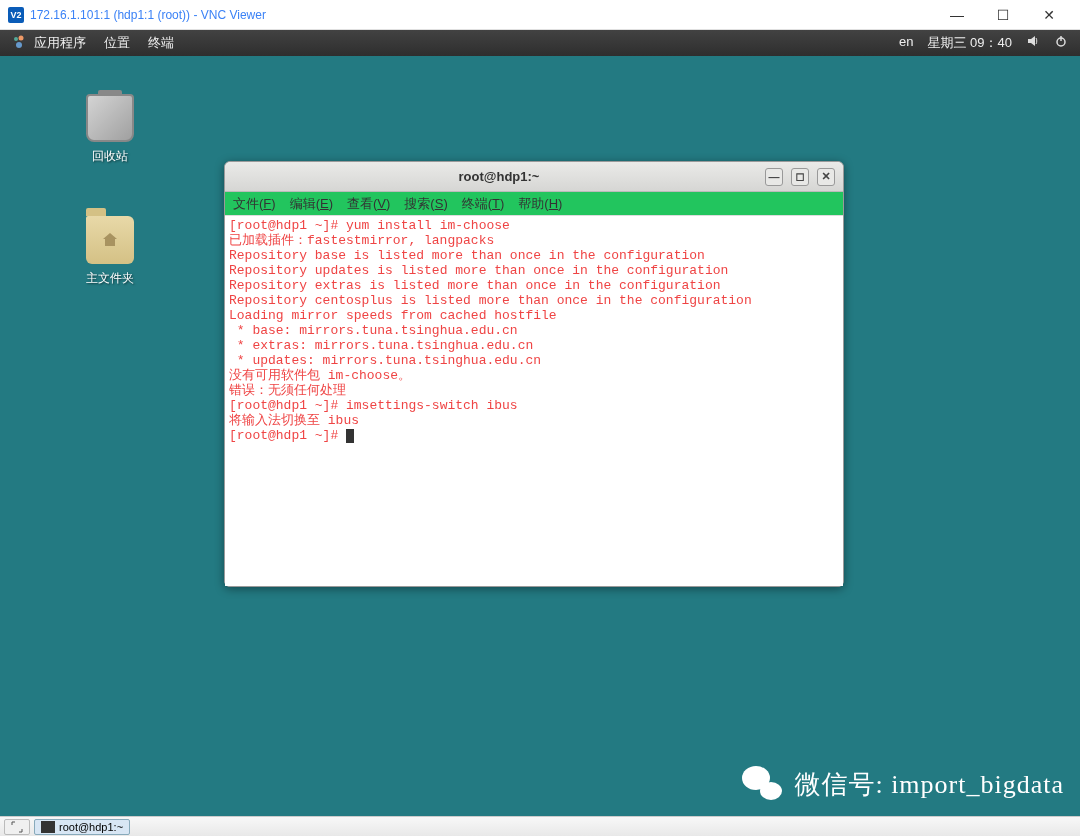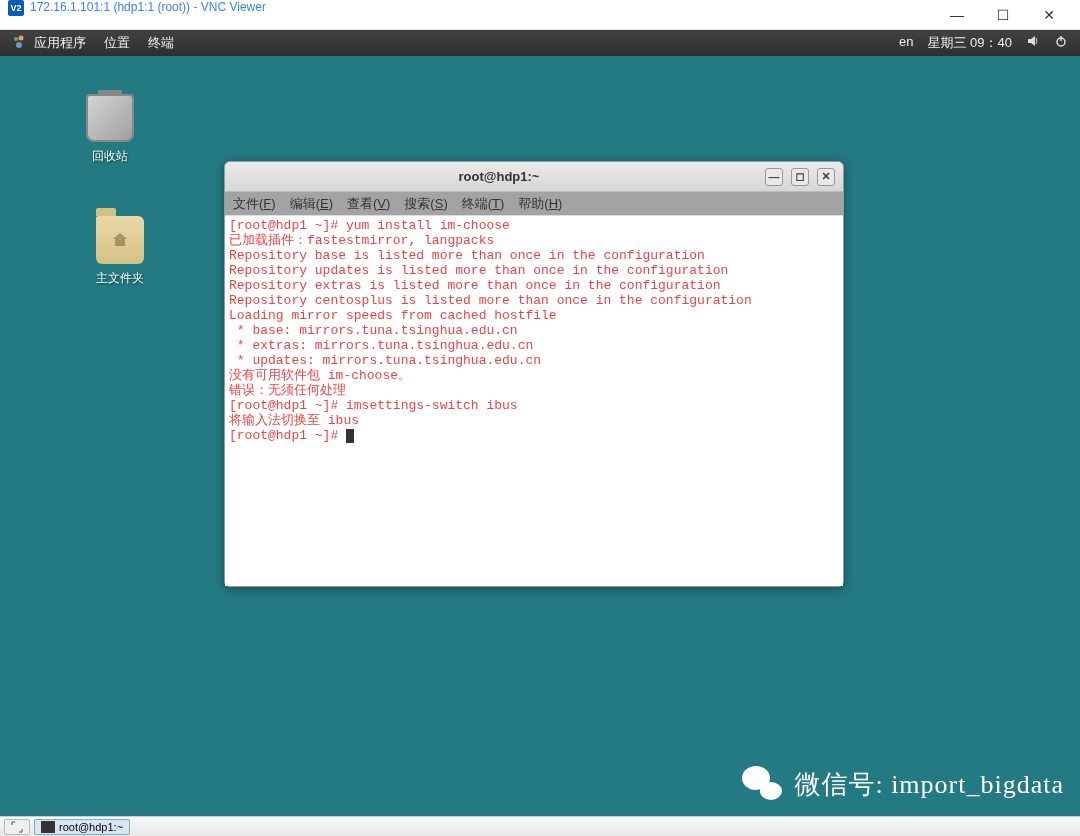--- a/index.html
+++ b/index.html
@@ -9,20 +9,21 @@
       font-family: "Microsoft YaHei", "SimSun", sans-serif;
       font-size: 12px;
       overflow: hidden;
       background: #fff;
     }
     .vnc-titlebar {
       height: 30px;
       background: #fff;
       border-bottom: 1px solid #e0e0e0;
       display: flex;
+      align-items: center;
       padding: 0 8px;
     }
     .vnc-icon {
       width: 16px;
       height: 16px;
       background: #0a5cb8;
       color: #fff;
       font-size: 9px;
       font-weight: bold;
       display: flex;
@@ -142,21 +143,21 @@
       border-radius: 3px;
       background: #e8e8e6;
       display: flex;
       align-items: center;
       justify-content: center;
       font-size: 11px;
       color: #444;
     }
     .term-menubar {
       height: 24px;
-      background: #a3a3a3;
+      background: #22c55e;
       border-bottom: 1px solid #ddd;
       display: flex;
       align-items: center;
       padding: 0 8px;
       font-size: 13px;
       color: #333;
     }
     .term-menu-item { margin-right: 14px; }
     .underline { text-decoration: underline; }
     .term-body {
@@ -280,21 +281,21 @@
   </div>
 </div>
 
 <div class="desktop">
 
   <div class="desktop-icon" style="left:70px; top:38px;">
     <div class="icon-img trash-icon"></div>
     <div class="icon-label">回收站</div>
   </div>
 
-  <div class="desktop-icon" style="left:80px; top:160px;">
+  <div class="desktop-icon" style="left:70px; top:160px;">
     <div class="icon-img folder-icon">
       <svg class="folder-home" width="20" height="20" viewBox="0 0 20 20" fill="currentColor">
           <path d="M10 3l7 6h-2v7H5v-7H3z"></path>
         </svg>
     </div>
     <div class="icon-label">主文件夹</div>
   </div>
 
   <div class="terminal-window">
     <div class="term-titlebar">

